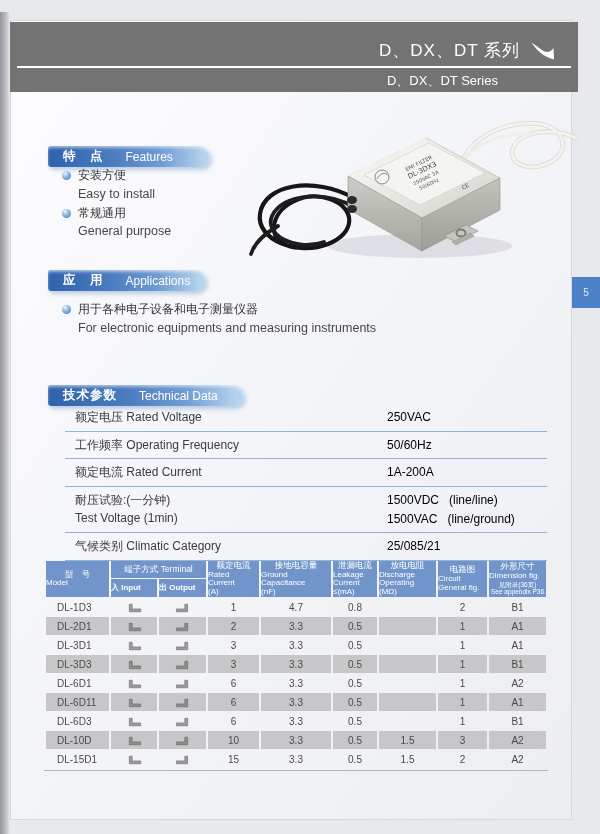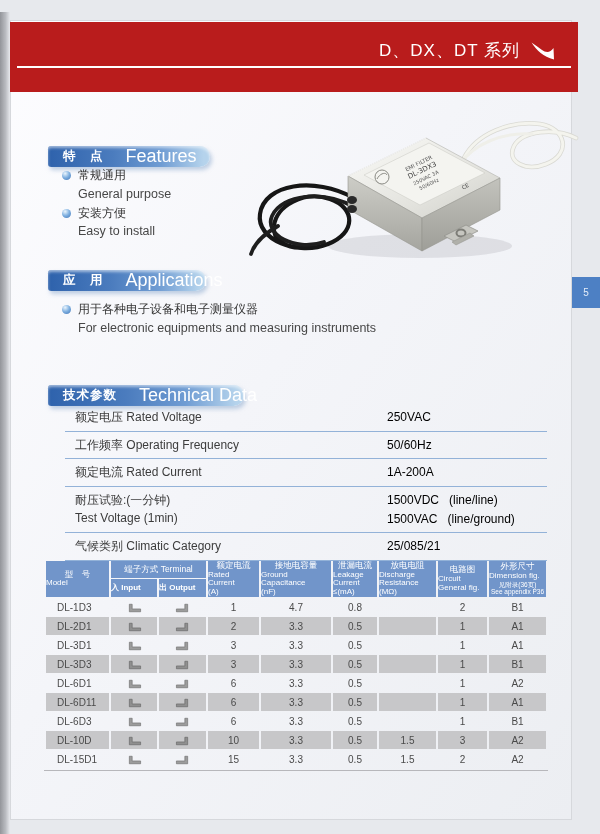--- a/index.html
+++ b/index.html
@@ -9,38 +9,38 @@
     font-family:"Liberation Sans","DejaVu Sans",sans-serif;
     -webkit-font-smoothing:antialiased;
   }
   .scan-shadow{position:absolute;left:0;top:12px;width:10px;height:822px;
     background:linear-gradient(to right,#93959a,#b9bbc0 55%,#e7e9ed);}
   .page{position:absolute;left:10px;top:20px;width:562px;height:800px;
     background:linear-gradient(125deg,#fdfdff 0%,#f4f5f9 45%,#eceef2 100%);
     border:1px solid #d6d8dc;box-sizing:border-box;}
 
   
-  .band{position:absolute;left:10px;top:22px;width:568px;height:70px;background:#b91c1c;}
+  .band{position:absolute;left:10px;top:22px;width:568px;height:70px;background:#737373;}
   .band-top{height:44px;display:flex;align-items:flex-end;justify-content:flex-end;
     padding-right:22px;gap:10px;box-sizing:border-box;}
   .band-title{color:#fff;font-size:17px;letter-spacing:1px;line-height:1;padding-bottom:7px;}
   .band-rule{height:2px;background:#fff;margin:0 7px;}
   .band-sub{color:#fff;font-size:13px;text-align:right;padding:4px 80px 0 0;}
   .arrow-icon{width:26px;height:22px;margin-bottom:4px;}
 
   .page-tab{position:absolute;right:0;top:277px;width:28px;height:31px;background:#4d80c4;
     color:#e4ecf8;font-size:10px;display:flex;align-items:center;justify-content:center;}
 
   
   .section-bar{position:absolute;height:21px;border-radius:4px 13px 13px 4px;
     background:linear-gradient(90deg,#2e62ac 0%,#4b7cbe 40%,#6f9cd3 70%,#b5d3ec 96%);
     box-shadow:inset 0 2px 3px rgba(255,255,255,.55), 2px 3px 4px rgba(140,170,205,.55);
     color:#fff;display:flex;align-items:center;padding-left:15px;gap:22px;box-sizing:border-box;}
   .bar-cn{font-size:12.5px;font-weight:bold;letter-spacing:1px;white-space:nowrap;}
-  .bar-en{font-size:18px;white-space:nowrap;}
+  .bar-en{font-size:12px;white-space:nowrap;}
 
   
   .bullets{position:absolute;}
   .bullet-item{display:flex;align-items:flex-start;gap:7px;margin-bottom:4px;}
   .bullet{flex:0 0 9px;width:9px;height:9px;border-radius:50%;margin-top:3px;
     background:radial-gradient(circle at 35% 28%,#eaf5fd,#7fb0e0 48%,#3c72b6);}
   .b-cn{font-size:12px;color:#343434;line-height:1.3;}
   .b-en{font-size:12.5px;color:#474747;line-height:1.3;margin-top:2px;}
 
   
@@ -73,20 +73,21 @@
 <div class="page"></div>
 
 <div class="band">
   <div class="band-top">
     <span class="band-title">D、DX、DT 系列</span>
     <svg class="arrow-icon" viewBox="0 0 26 22">
       <path d="M1.5 2.5 C7 11 13 16.5 24 19.5 L23.5 8 C20 13.5 15.5 12.5 12 10 C8.5 7.5 4.5 4.5 1.5 2.5 Z" fill="#ffffff"></path>
     </svg>
   </div>
   <div class="band-rule"></div>
+  <div class="band-sub">D、DX、DT Series</div>
 </div>
 
 <div class="page-tab">
   <span>5</span>
 </div>
 
 <svg class="photo" viewBox="0 0 332 152">
   <defs>
     <linearGradient id="gTop" x1="0" y1="0" x2="1" y2="1">
       <stop offset="0" stop-color="#fbfbf8"></stop>
@@ -138,29 +139,29 @@
 </svg>
 
 <div class="section-bar" style="left:48px;top:146px;width:162px;">
   <span class="bar-cn">特　点</span>
   <span class="bar-en">Features</span>
 </div>
 <div class="bullets" style="left:62px;top:168px;width:220px;">
   <div class="bullet-item">
     <span class="bullet"></span>
     <div>
-      <div class="b-cn">常规通用</div>
-      <div class="b-en">General purpose</div>
+      <div class="b-cn">安装方便</div>
+      <div class="b-en">Easy to install</div>
     </div>
   </div>
   <div class="bullet-item">
     <span class="bullet"></span>
     <div>
-      <div class="b-cn">安装方便</div>
-      <div class="b-en">Easy to install</div>
+      <div class="b-cn">常规通用</div>
+      <div class="b-en">General purpose</div>
     </div>
   </div>
 </div>
 
 <div class="section-bar" style="left:48px;top:270px;width:158px;">
   <span class="bar-cn">应　用</span>
   <span class="bar-en">Applications</span>
 </div>
 <div class="bullets" style="left:62px;top:302px;width:420px;">
   <div class="bullet-item">
@@ -236,21 +237,21 @@
       </th>
       <th rowspan="2">
         <div class="hl">泄漏电流</div>
         <div class="hs">Leakage</div>
         <div class="hs">Current</div>
         <div class="hs">≤(mA)</div>
       </th>
       <th rowspan="2">
         <div class="hl">放电电阻</div>
         <div class="hs">Discharge</div>
-        <div class="hs">Resistance</div>
+        <div class="hs">Operating</div>
         <div class="hs">(MΩ)</div>
       </th>
       <th rowspan="2">
         <div class="hl">电路图</div>
         <div class="hs">Circuit</div>
         <div class="hs">General fig.</div>
       </th>
       <th rowspan="2">
         <div class="hl">外形尺寸</div>
         <div class="hs">Dimension fig.</div>

